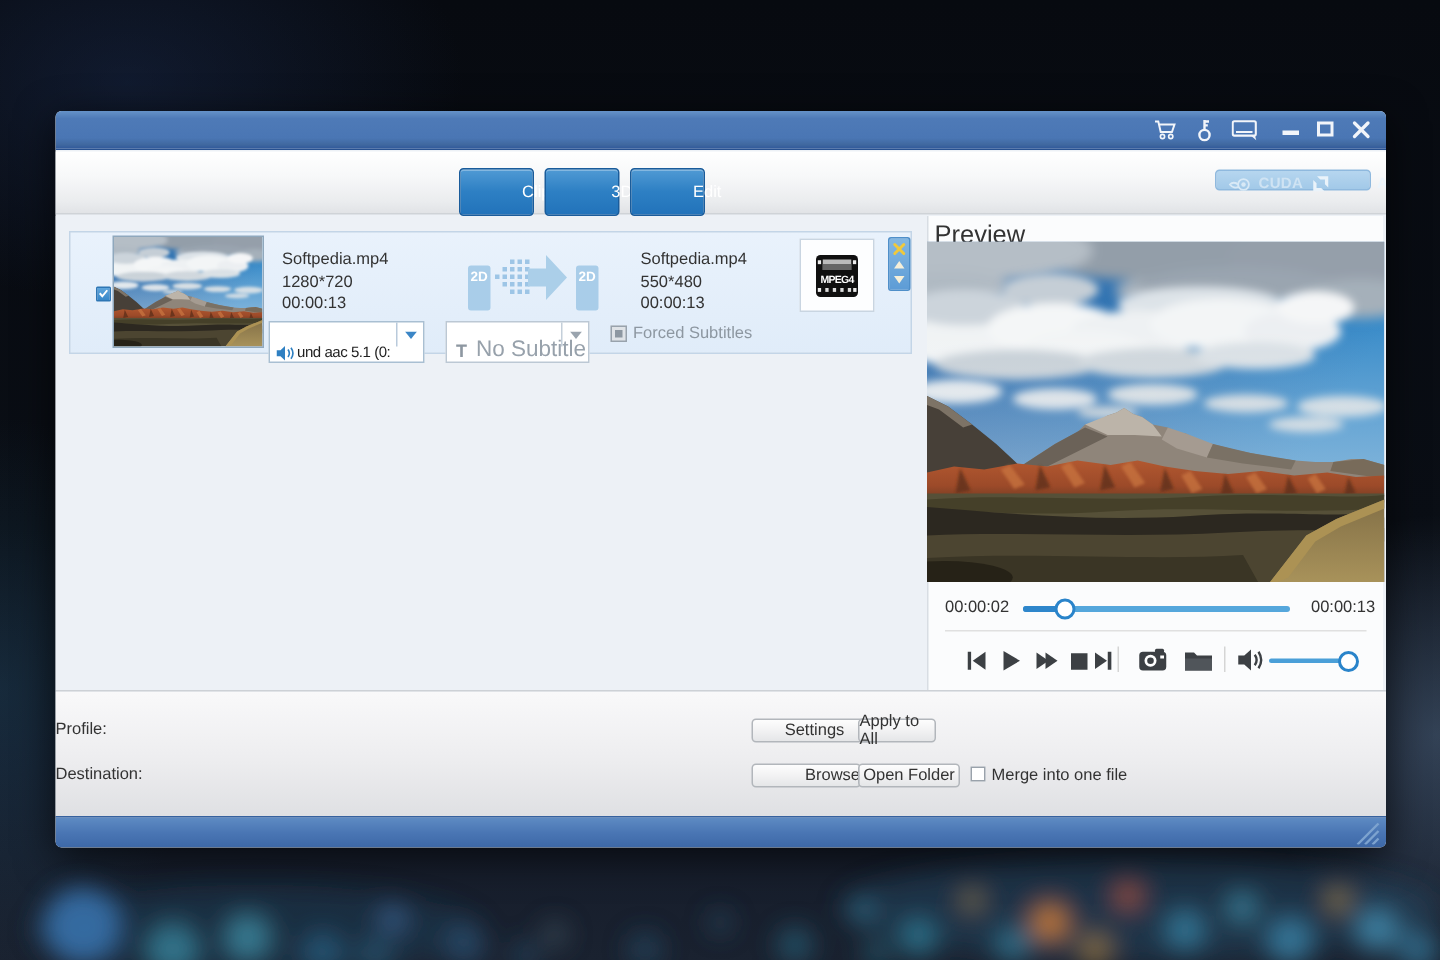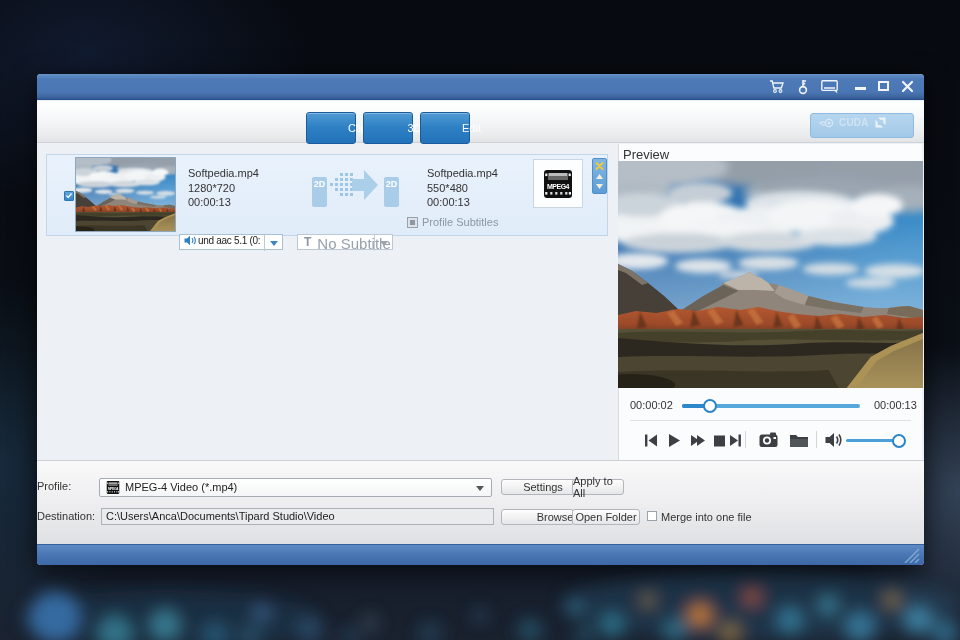--- a/index.html
+++ b/index.html
@@ -19,46 +19,46 @@
   background:linear-gradient(180deg,#6592c8 0%,#4e7ab7 20%,#4a76b4 72%,#40689f 90%,#30599b 100%);
   border-bottom:1px solid #27508f; }
 #toolbar { position:absolute; left:0; top:27px; width:887px; height:42px;
   background:linear-gradient(180deg,#ffffff 0%,#f7f8f9 40%,#eaecee 82%,#e1e3e6 100%);
   border-bottom:1px solid #cfd3d7; }
 .bluebtn { position:absolute; top:11px; height:32px; border-radius:3px;
   background:linear-gradient(180deg,#509ad4 0%,#2e80c4 48%,#2273ba 100%);
   border:1px solid #1a5c9b; color:#fff; font-size:11px;
   display:flex; align-items:center; justify-content:center; gap:5px;
   box-shadow:inset 0 1px 0 rgba(255,255,255,.3);padding-left:48px; }
-#gpu { position:absolute; left:773px; top:12px; width:104px; height:25px; border-radius:3px;
+#gpu { position:absolute; left:773px; top:12px; width:104px; height:14px; border-radius:3px;
   background:linear-gradient(180deg,#b6d6ef 0%,#a2c9e8 100%);
   border:1px solid #8fb9de; font-weight:bold; }
 #content { position:absolute; left:0; top:70px; width:887px; height:316px; background:#edf1f6; }
 #filerow { position:absolute; left:9px; top:10px; width:562px; height:82px;
   background:linear-gradient(180deg,#e9f2fc 0%,#e0ecf9 100%); border:1px solid #c3d5e7; }
 #preview { position:absolute; left:581px; top:0px; width:304px; height:316px;
   background:#fbfcfd; border-left:1px solid #d8dde3; }
-#pvlabel { position:absolute; left:4px; top:3px; font-size:13px; color:#333;text-align:right; }
+#pvlabel { position:absolute; left:4px; top:3px; font-size:17px; color:#333;text-align:right; }
 #photo { position:absolute; left:-1px; top:17px; width:305px; height:227px; }
 #bottompanel { position:absolute; left:0; top:386px; width:887px; height:84px;
   background:linear-gradient(180deg,#f9f9fa 0%,#ededef 55%,#dfe0e3 100%);
   border-top:1px solid #cdd1d6; font-size:11px; color:#333; }
 #statusbar { position:absolute; left:0; top:470px; width:887px; height:21px;
   background:linear-gradient(180deg,#5e8bc3 0%,#4a76b4 50%,#3d68a7 100%);
   border-top:1px solid #36619e; }
 .btn { position:absolute; height:16px; border-radius:3px;
   background:linear-gradient(180deg,#fdfdfd 0%,#f2f2f3 50%,#e5e6e8 100%);
   border:1px solid #b2b6bb; color:#333; font-size:11px;
   display:flex; align-items:center; justify-content:center; }
 .txt { position:absolute; font-size:11px; color:#333; white-space:nowrap; }
 .gtxt { position:absolute; font-size:11px; color:#8d97a1; white-space:nowrap; }
 .badge2d { position:absolute; width:15px; height:30px; border-radius:2px; background:#a9cde9;
   color:#fff; font-size:9px; font-weight:bold; text-align:center; line-height:14px; }
-.combo { position:absolute; height:16px; background:#fff; border:1px solid #a9bfd2;
-  display:flex; align-items:flex-start; font-size:11px; white-space:nowrap;margin-top:20px; }
+.combo { position:absolute; height:28px; background:#fff; border:1px solid #a9bfd2;
+  display:flex; align-items:flex-end; font-size:11px; white-space:nowrap; }
 .mini-tb { position:absolute; left:545px; top:3px; width:15px; height:36px; border-radius:2px;
   background:linear-gradient(180deg,#83b7e2 0%,#5d9cd6 100%); border:1px solid #4f8fc9; }
 .ckb { position:absolute; width:10px; height:10px; border:1px solid #9aa2ab; background:#fff; }
 </style>
 </head>
 <body>
 <div id="bg"></div>
 <svg id="bokeh" viewBox="0 0 960 95">
   <filter id="bk" x="-60%" y="-60%" width="220%" height="220%">
       <feGaussianBlur stdDeviation="8"></feGaussianBlur>
@@ -354,21 +354,21 @@
         <span style="margin-left:6px;color:#97a1ab;font-size:15px;">No Subtitle</span>
         <div style="position:absolute;right:0;top:0;width:18px;height:16px;border-left:1px solid #c4cfda;display:flex;align-items:center;justify-content:center;">
           <svg width="8" height="5" viewBox="0 0 8 5">
               <path d="M0 0 H8 L4 5 Z" fill="#9aa4ae"></path>
             </svg>
         </div>
       </div>
       <div style="position:absolute;left:360px;top:62px;width:11px;height:11px;border:1px solid #98a2ac;background:#dfe3e7;">
         <div style="position:absolute;left:2px;top:2px;width:5px;height:5px;background:#8d97a1;"></div>
       </div>
-      <div class="gtxt" style="left:375px;top:61px;">Profile Subtitles</div>
+      <div class="gtxt" style="left:375px;top:61px;">Forced Subtitles</div>
     </div>
     <div id="preview">
       <div id="pvlabel">Preview</div>
       <div id="photo"><svg width="305" height="227" viewBox="0 0 304 227" preserveAspectRatio="none">
             <use href="#scene"></use>
           </svg></div>
       <div class="txt" style="left:11px;top:255px;">00:00:02</div>
       <div class="txt" style="left:255px;top:255px;">00:00:13</div>
       <div style="position:absolute;left:63px;top:260px;width:178px;height:4px;border-radius:2px;background:#55a7dc;"></div>
       <div style="position:absolute;left:63px;top:260px;width:29px;height:4px;border-radius:2px;background:#2e86cb;"></div>
@@ -402,35 +402,23 @@
       <svg style="position:absolute;left:206px;top:288px;" width="18" height="16" viewBox="0 0 18 16">
         <path d="M0.5 5 h4 l4.5-4 v14 l-4.5-4 h-4 z" fill="#3c4044"></path>
         <path d="M11.5 4.5 q2.5 3.5 0 7 M14 2.5 q3.6 5.5 0 11" stroke="#3c4044" stroke-width="1.6" fill="none"></path>
       </svg>
       <div style="position:absolute;left:227px;top:295px;width:57px;height:3px;border-radius:1.5px;background:#4a9fd8;"></div>
       <div style="position:absolute;left:273px;top:290px;width:14px;height:14px;border-radius:50%;background:#fff;border:2px solid #2a84ca;"></div>
     </div>
   </div>
   <div id="bottompanel">
     <div class="txt" style="left:0px;top:19px;width:58px;">Profile:</div>
-    <div style="position:absolute;left:62px;top:17px;width:393px;height:19px;background:linear-gradient(180deg,#ffffff,#f4f5f6);border:1px solid #a6abb1;border-radius:2px;">
-      <svg style="position:absolute;left:6px;top:2px;" width="14" height="13" viewBox="0 0 28 28">
-          <use href="#mpegico"></use>
-        </svg>
-      <span style="position:absolute;left:25px;top:2px;color:#222;">MPEG-4 Video (*.mp4)</span>
-      <svg style="position:absolute;right:7px;top:7px;" width="8" height="5" viewBox="0 0 8 5">
-          <path d="M0 0 H8 L4 5 Z" fill="#555"></path>
-        </svg>
-    </div>
     <div class="btn" style="left:464px;top:18px;width:84px;">Settings</div>
     <div class="btn" style="left:535px;top:18px;width:52px;">Apply to All</div>
     <div class="txt" style="left:0px;top:49px;width:58px;text-align:right;">Destination:</div>
-    <div style="position:absolute;left:64px;top:47px;width:393px;height:17px;background:#eaebec;border:1px solid #aeb2b7;font-size:11px;color:#222;">
-      <span style="position:absolute;left:4px;top:1px;">C:\Users\Anca\Documents\Tipard Studio\Video</span>
-    </div>
     <div class="btn" style="left:464px;top:48px;width:73px;padding-left:35px;">Browse</div>
     <div class="btn" style="left:535px;top:48px;width:68px;">Open Folder</div>
     <div class="ckb" style="left:610px;top:50px;"></div>
     <div class="txt" style="left:624px;top:50px;">Merge into one file</div>
   </div>
   <div id="statusbar">
     <svg style="position:absolute;right:4px;top:3px;" width="16" height="15" viewBox="0 0 16 15">
       <g stroke="#7da3cf" stroke-width="1.6">
         <path d="M15 1 L1 15 M15 6 L6 15 M15 11 L11 15"></path>
       </g>

